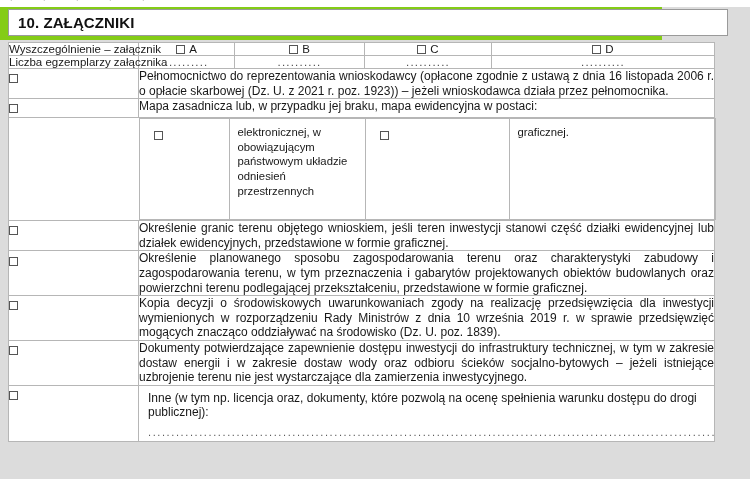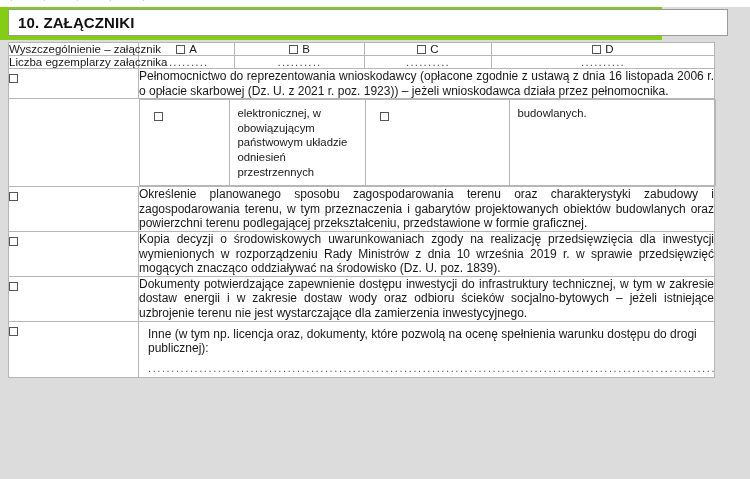--- a/index.html
+++ b/index.html
@@ -136,21 +136,21 @@
   table.sub td {
     border: 1px solid #b6b6b6;
     vertical-align: top;
     background: #ffffff;
     padding: 0;
   }
   table.sub td.sub-cb {
     padding: 7px 0 0 14px;
   }
   table.sub td.sub-txt {
-    padding: 6px 6px 6px 8px;
+    padding: 6px 6px 21px 8px;
     font-size: 11.3px;
     line-height: 14.6px;
     color: #181818;
   }
 
   
   .fill-line {
     padding: 1px 7px 4px 9px;
     font-size: 11px;
     color: #5a5a5a;
@@ -209,47 +209,59 @@
     </tr>
 
     <tr>
       <td class="cb-cell">
         <span class="cb"></span>
       </td>
       <td class="body-text justify-all" colspan="4">Pełnomocnictwo do reprezentowania wnioskodawcy (opłacone zgodnie z ustawą z dnia 16 listopada 2006 r. o opłacie skarbowej (Dz. U. z 2021 r. poz. 1923)) – jeżeli wnioskodawca działa przez pełnomocnika.</td>
     </tr>
 
 
+    <tr>
+      <td class="cb-cell">
+        <span class="cb"></span>
+      </td>
+      <td class="body-text" colspan="4">Mapa zasadnicza lub, w przypadku jej braku, mapa ewidencyjna w postaci:</td>
+    </tr>
 
     <tr>
       <td style="border-right:none"></td>
       <td colspan="4" style="padding:0;border-left:none">
         <table class="sub">
           <colgroup>
             <col style="width:90px">
             <col style="width:136px">
             <col style="width:144px">
             <col style="width:206px">
           </colgroup>
           <tbody>
                 <tr>
             <td class="sub-cb">
               <span class="cb"></span>
             </td>
             <td class="sub-txt">elektronicznej, w obowiązującym państwowym układzie odniesień przestrzennych</td>
             <td class="sub-cb">
               <span class="cb"></span>
             </td>
-            <td class="sub-txt">budowlanych.</td>
+            <td class="sub-txt">graficznej.</td>
           </tr>
         </tbody>
             </table>
       </td>
     </tr>
 
+    <tr>
+      <td class="cb-cell">
+        <span class="cb"></span>
+      </td>
+      <td class="body-text justify-all" colspan="4">Określenie granic terenu objętego wnioskiem, jeśli teren inwestycji stanowi część działki ewidencyjnej lub działek ewidencyjnych, przedstawione w formie graficznej.</td>
+    </tr>
 
     <tr>
       <td class="cb-cell">
         <span class="cb"></span>
       </td>
       <td class="body-text justify" colspan="4">Określenie planowanego sposobu zagospodarowania terenu oraz charakterystyki zabudowy i zagospodarowania terenu, w tym przeznaczenia i gabarytów projektowanych obiektów budowlanych oraz powierzchni terenu podlegającej przekształceniu, przedstawione w formie graficznej.</td>
     </tr>
 
     <tr>
       <td class="cb-cell">

